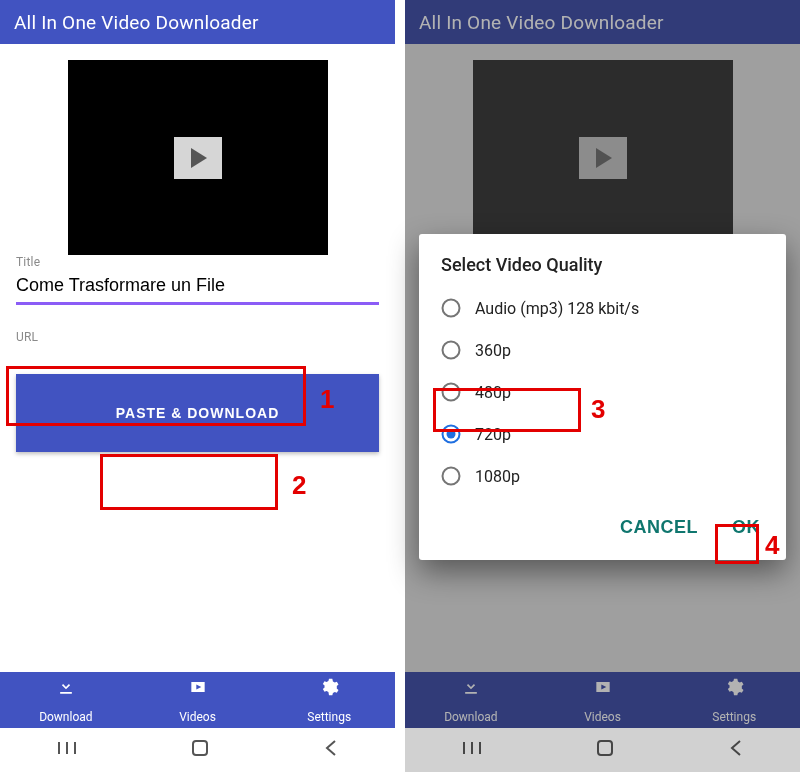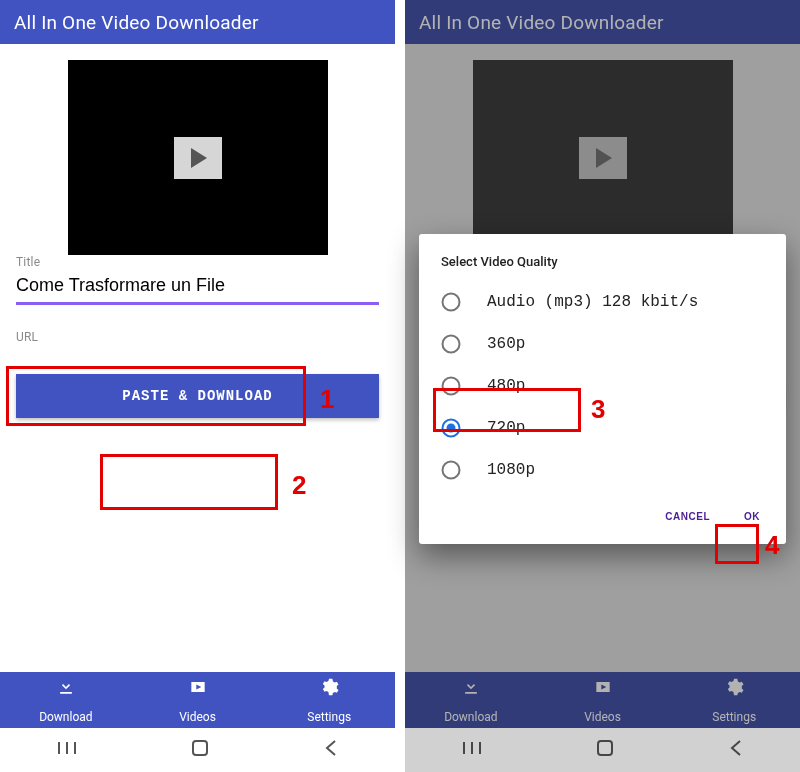--- a/index.html
+++ b/index.html
@@ -80,24 +80,23 @@
   }
   .primary-btn {
     margin-top: 28px;
     width: 100%;
     background: #4153c1;
     color: #fff;
     border: none;
     font-size: 14px;
     font-weight: 600;
     letter-spacing: 1px;
-    padding: 14px 0;
+    padding: 31px 0;
     cursor: pointer;
     box-shadow: 0 2px 4px rgba(0,0,0,0.25);
-    font-family: Liberation Mono, monospace;
   }
   .bottom-nav {
     background: #4153c1;
     color: #fff;
     display: flex;
     height: 56px;
   }
   .nav-item {
     flex: 1;
     display: flex;
@@ -133,52 +132,51 @@
     left: 14px;
     right: 14px;
     top: 190px;
     background: #fff;
     border-radius: 3px;
     box-shadow: 0 12px 30px rgba(0,0,0,0.45);
     padding: 20px 0 10px 0;
     z-index: 5;
   }
   .dialog-title {
-    font-size: 13px;
+    font-size: 18px;
     font-weight: 500;
     color: #222;
     padding: 0 22px 12px 22px;
   }
   .option {
     display: flex;
-    align-items: center;
-    gap: 26px;
+    align-items: flex-end;
+    gap: 14px;
     padding: 11px 22px;
     cursor: pointer;
-    font-family: Liberation Mono, monospace;
   }
   .radio {
     width: 20px;
     height: 20px;
     flex: 0 0 20px;
     position: relative;
   }
   .radio svg { display: block; }
   .option-label { font-size: 16px; color: #222; }
   .dialog-actions {
     display: flex;
     justify-content: flex-end;
     gap: 10px;
     padding: 12px 14px 4px 14px;
   }
   .dlg-btn {
     border: none;
     background: transparent;
-    color: #4c1d95;
-    font-size: 10px;
+    color: #0f766e;
+    font-size: 18px;
     font-weight: 600;
     letter-spacing: 0.5px;
     padding: 8px 12px;
     cursor: pointer;
   }
   
   .anno-box {
     position: absolute;
     border: 3px solid #e30000;
     pointer-events: none;

